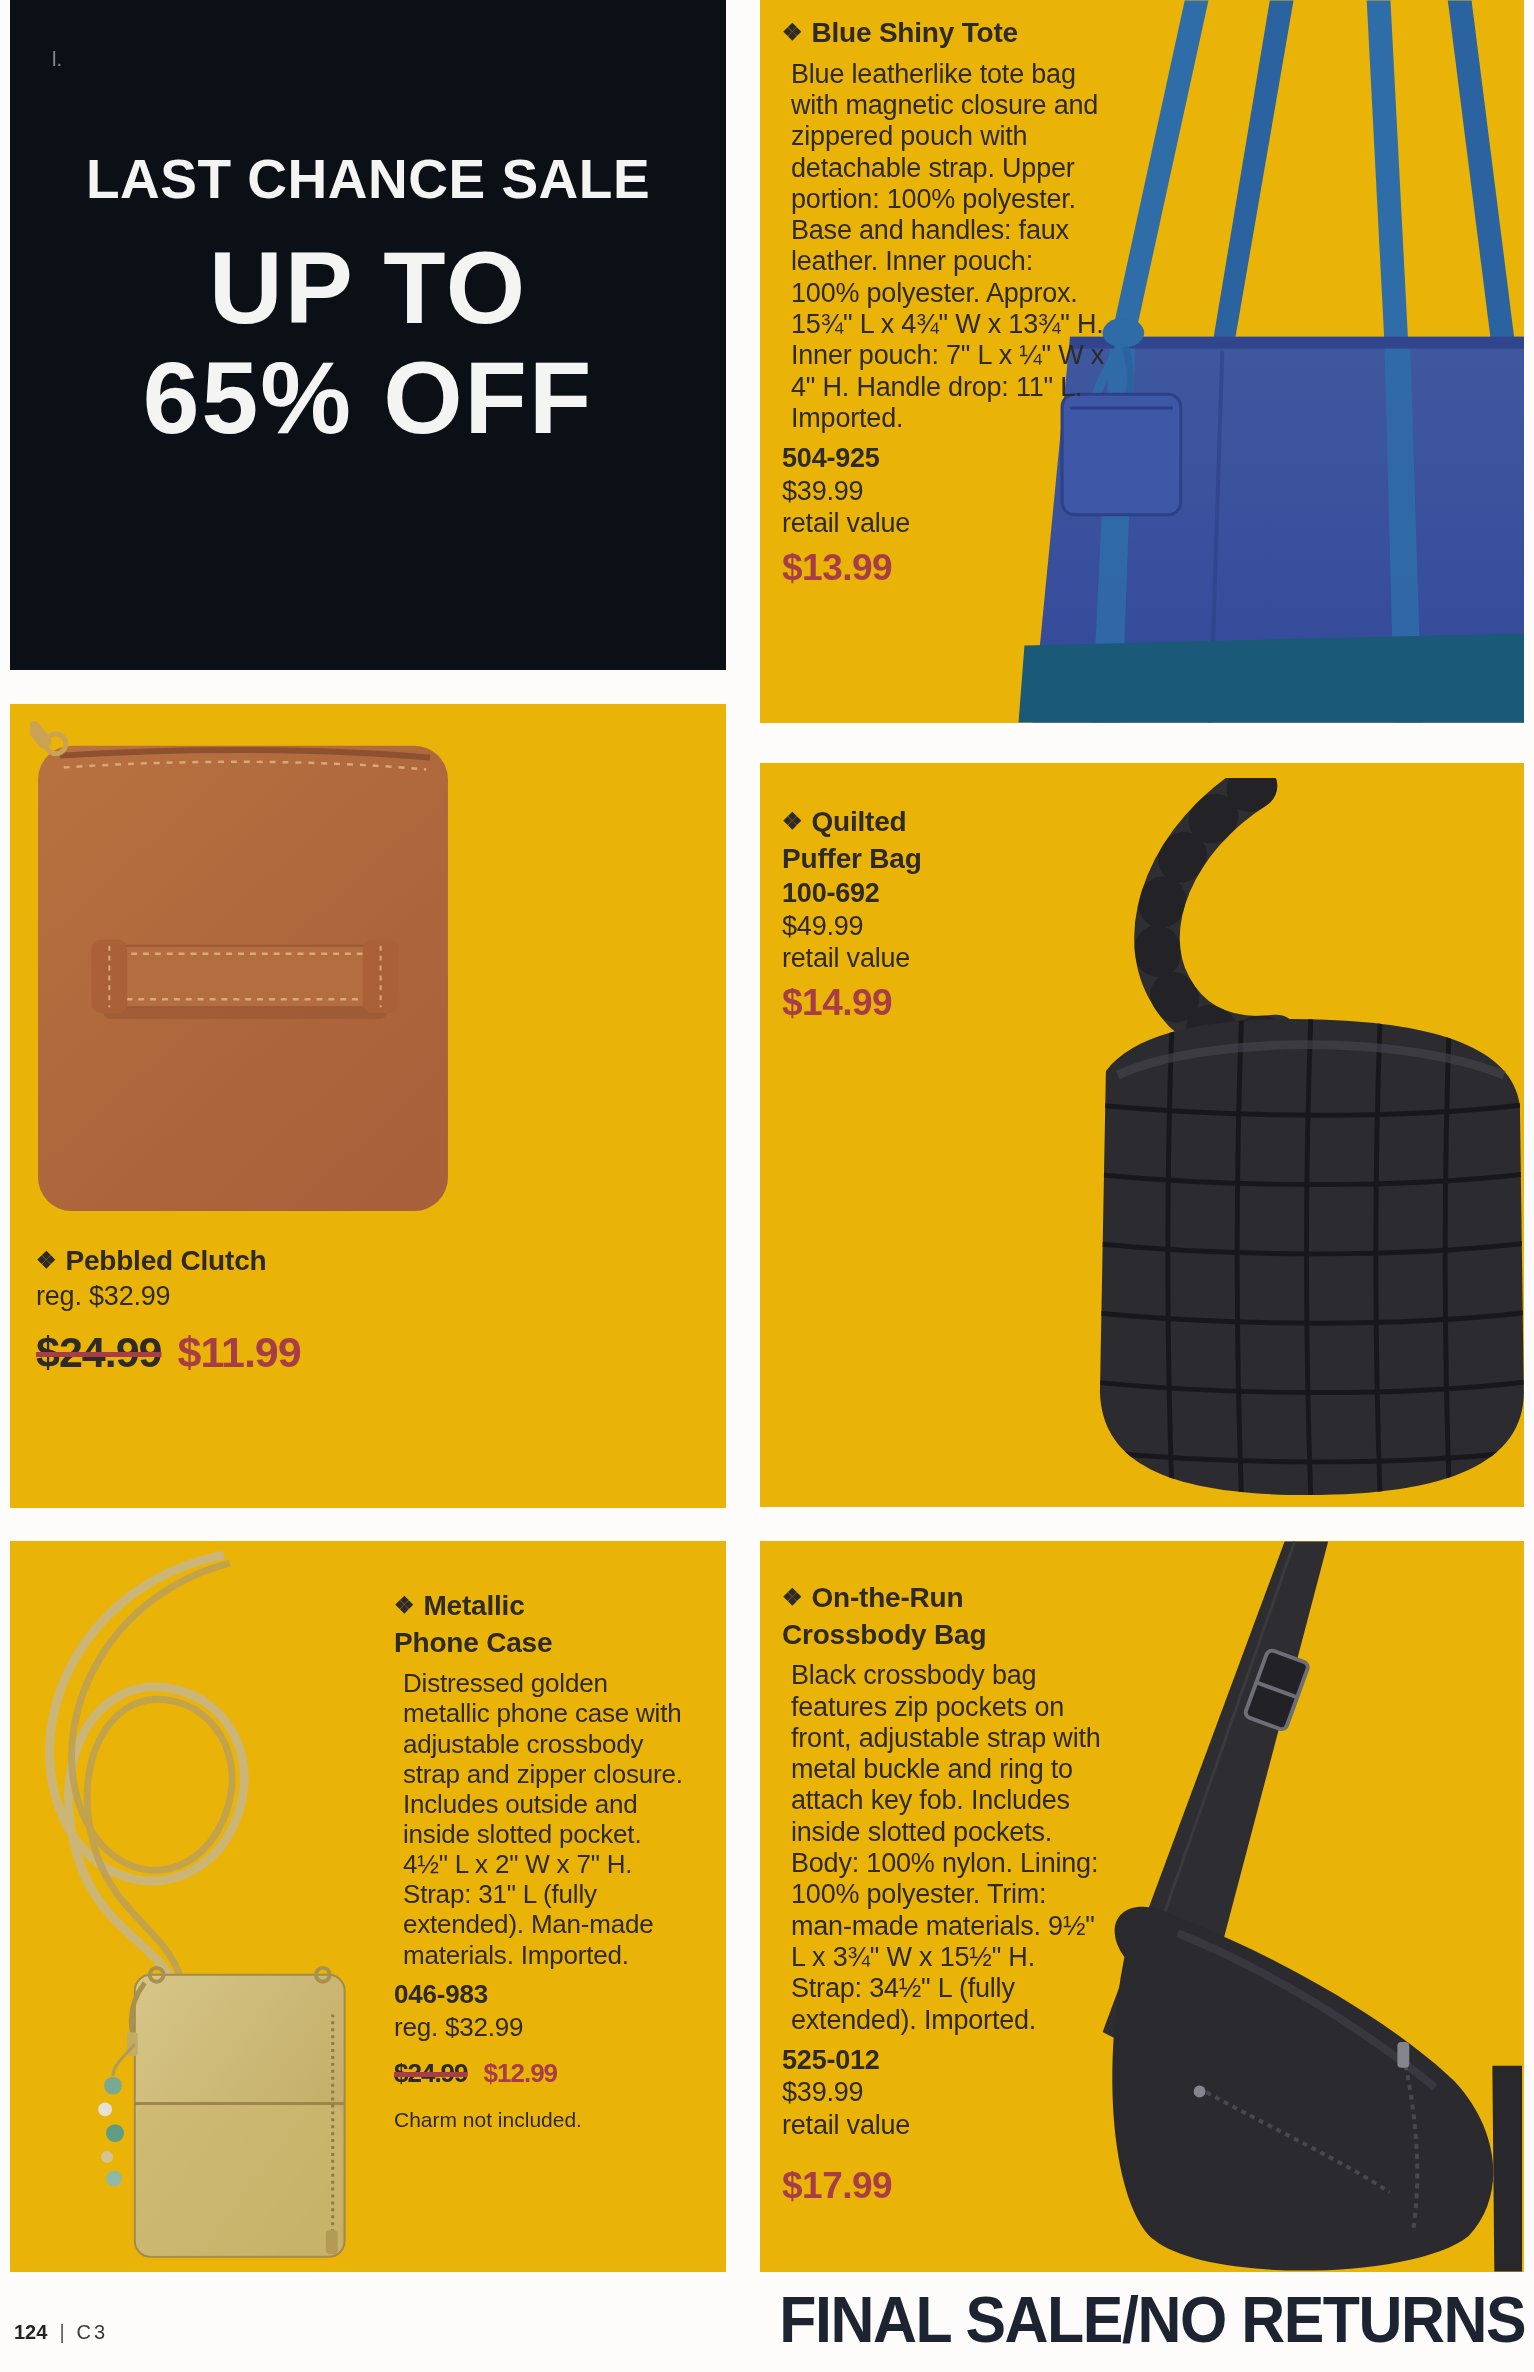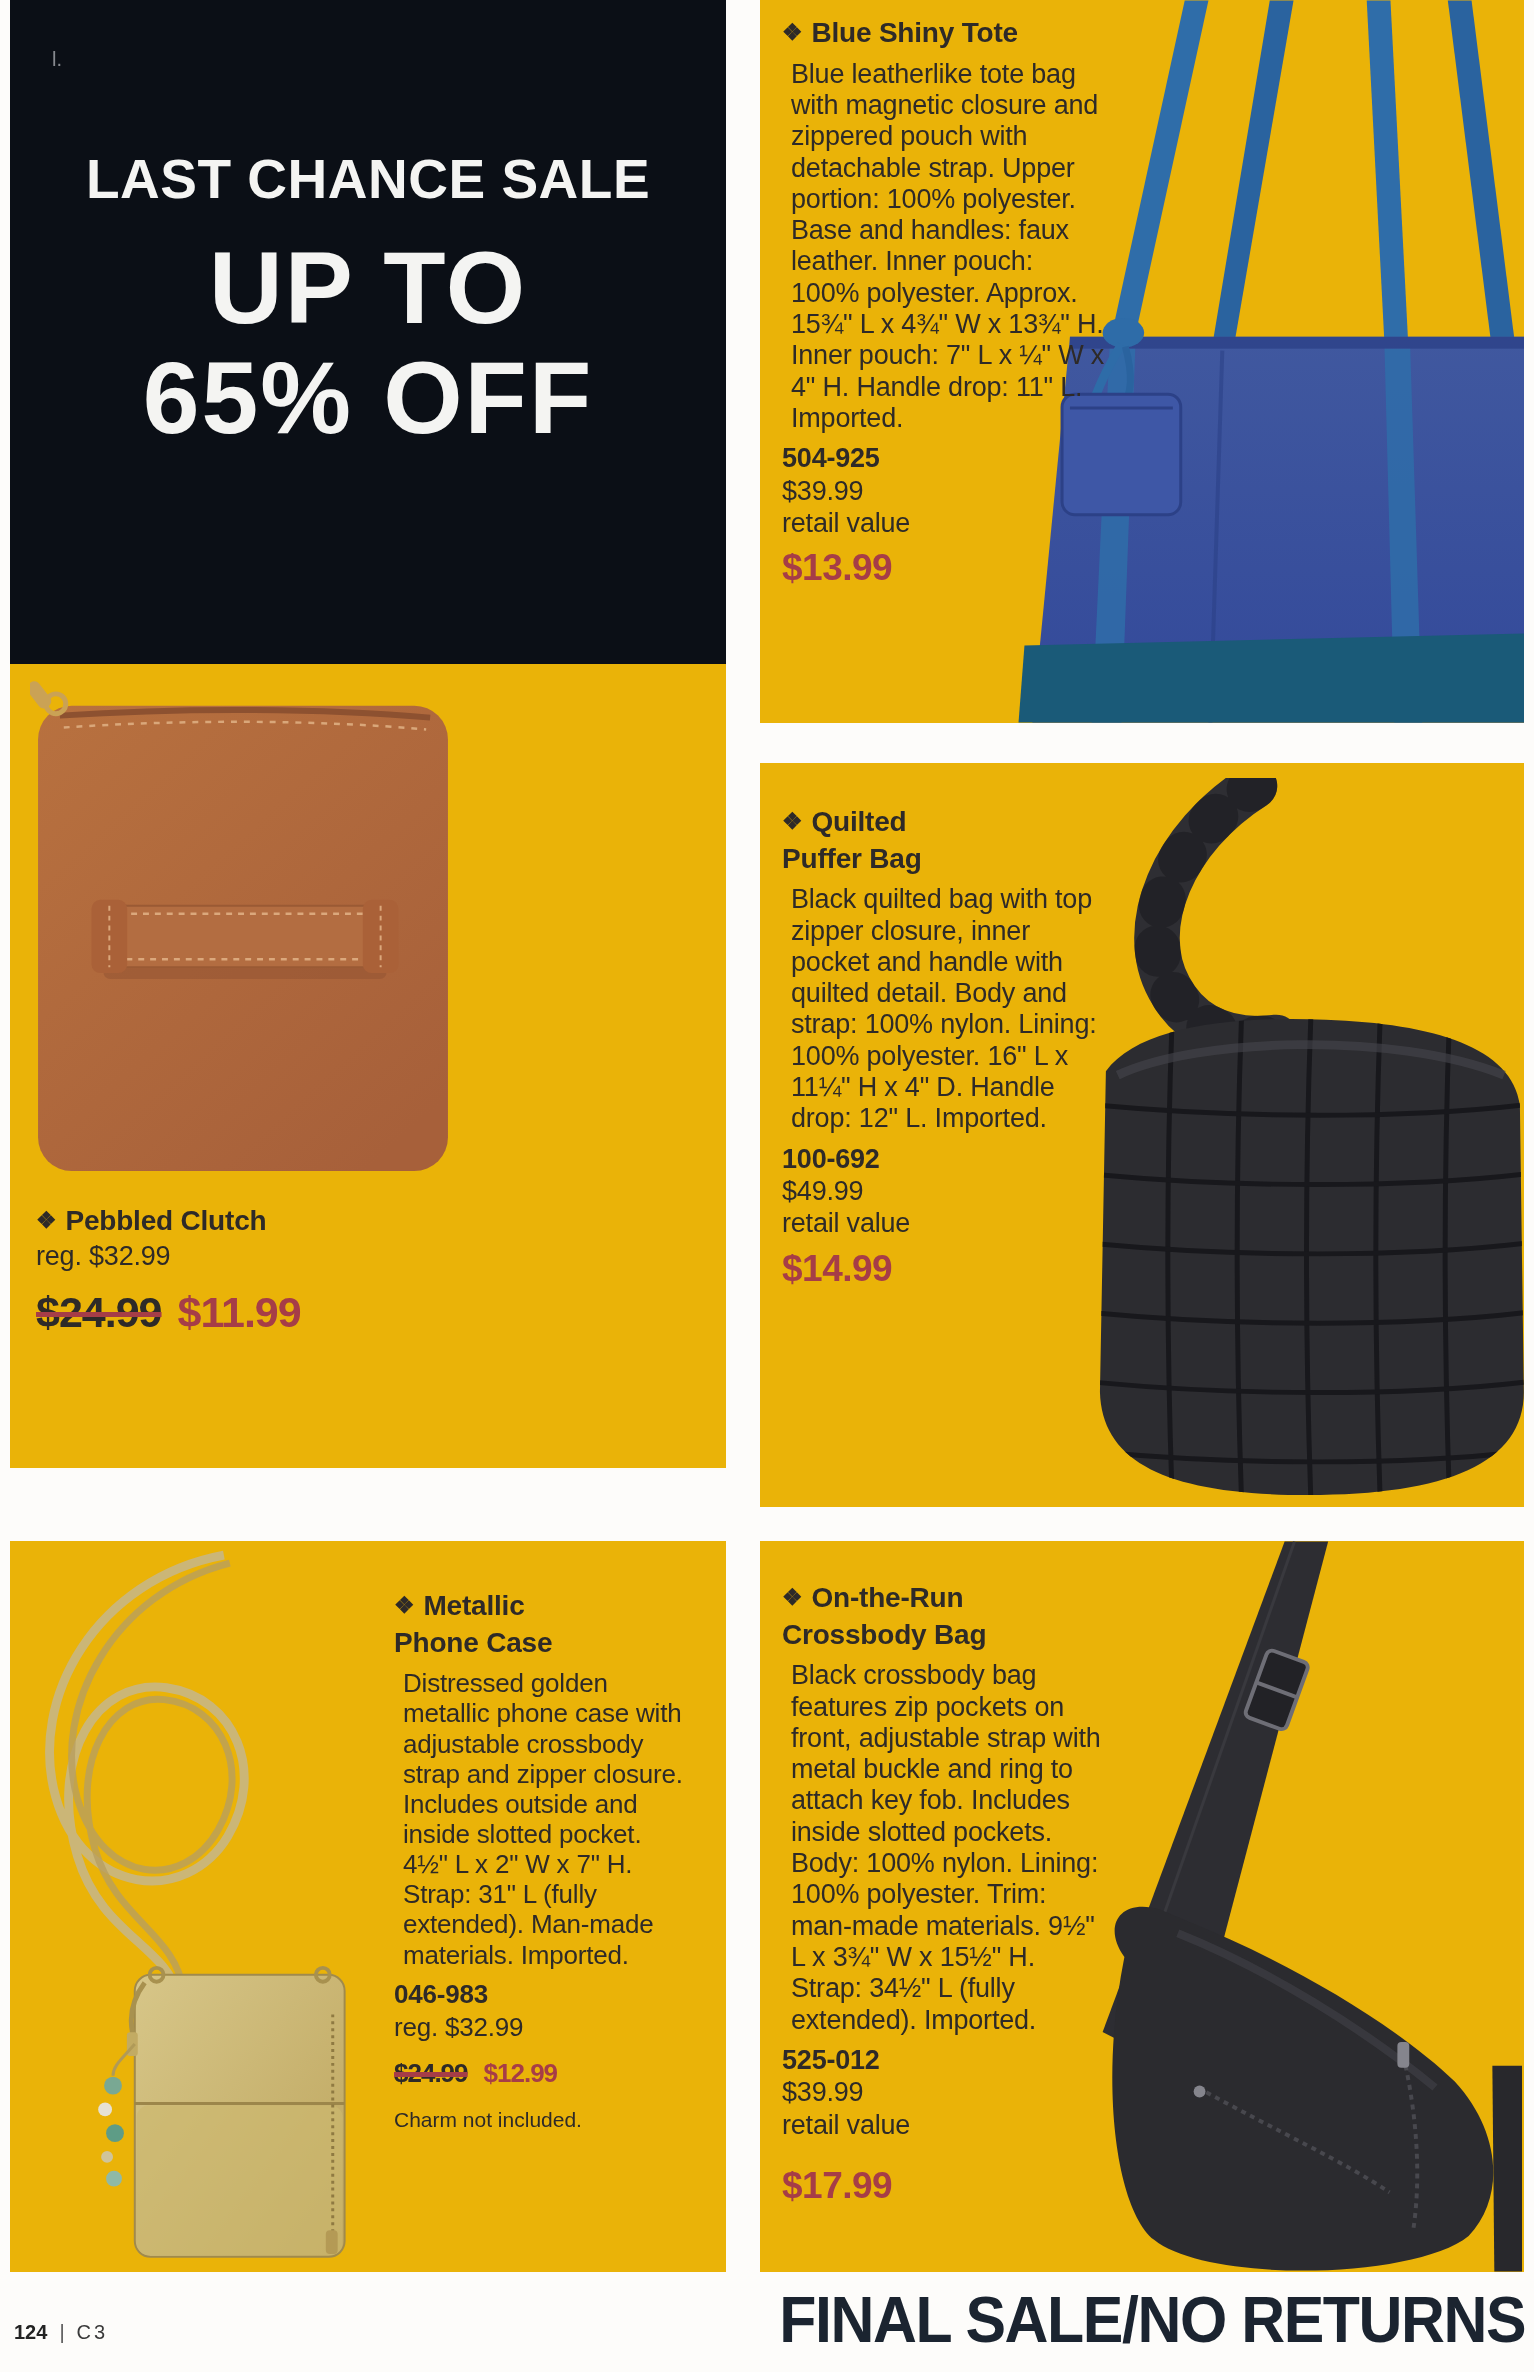--- a/index.html
+++ b/index.html
@@ -84,21 +84,21 @@
     <div class="pt" style="left:22px;top:16px;width:335px;">
       <div class="title"><span class="bullet">❖</span><span>Blue Shiny Tote</span></div>
       <p class="desc">Blue leatherlike tote bag with magnetic closure and zippered pouch with detachable strap. Upper portion: 100% polyester. Base and handles: faux leather. Inner pouch: 100% polyester. Approx. 15¾" L x 4¾" W x 13¾" H. Inner pouch: 7" L x ¼" W x 4" H. Handle drop: 11" L. Imported.</p>
       <div class="inum">504-925</div>
       <div class="porig">$39.99</div>
       <div class="retail">retail value</div>
       <div class="psale">$13.99</div>
     </div>
   </section>
 
-  <section class="tile" style="left:10px;top:664px;width:716px;height:804px;">
+  <section class="tile" style="left:10px;top:704px;width:716px;height:804px;">
     <svg class="photo" style="left:20px;top:16px;" width="426" height="500" viewBox="0 0 430 505">
       <defs>
         <linearGradient id="gT" x1="0" y1="0" x2="0.8" y2="1">
           <stop offset="0" stop-color="#b8713f"></stop>
             <stop offset="1" stop-color="#a7603a"></stop>
         </linearGradient>
       </defs>
       <rect x="8" y="26" width="414" height="470" rx="34" fill="url(#gT)"></rect>
       <path d="M30,36 C150,28 290,28 404,38" stroke="#8d5130" stroke-width="6" fill="none"></path>
       <path d="M34,48 C150,40 290,40 400,50" stroke="#d9a77a" stroke-width="2.5" stroke-dasharray="6 7" fill="none"></path>
@@ -142,21 +142,20 @@
         <path d="M16,470 C160,484 330,484 450,470" stroke="#18181c" stroke-width="5" fill="none"></path>
         <path d="M16,540 C160,554 330,554 450,540" stroke="#18181c" stroke-width="5" fill="none"></path>
         <path d="M16,610 C160,624 330,624 450,610" stroke="#18181c" stroke-width="5" fill="none"></path>
         <path d="M16,680 C160,694 330,694 450,680" stroke="#18181c" stroke-width="5" fill="none"></path>
       </g>
       <path d="M40,300 C120,262 320,256 430,300" stroke="#46464c" stroke-width="9" fill="none" opacity="0.6"></path>
     </svg>
     <div class="pt" style="left:22px;top:42px;width:335px;">
       <div class="title"><span class="bullet">❖</span><span>Quilted</span></div>
       <div class="title">Puffer Bag</div>
-      <p class="desc">Black quilted bag with top zipper closure, inner pocket and handle with quilted detail. Body and strap: 100% nylon. Lining: 100% polyester. 16" L x 11¼" H x 4" D. Handle drop: 12" L. Imported.</p>
       <div class="inum">100-692</div>
       <div class="porig">$49.99</div>
       <div class="retail">retail value</div>
       <div class="psale">$14.99</div>
     </div>
   </section>
 
   <section class="tile" style="left:10px;top:1541px;width:716px;height:731px;">
     <svg class="photo" style="left:8px;top:8px;" width="386" height="715" viewBox="0 0 390 722">
       <defs>

